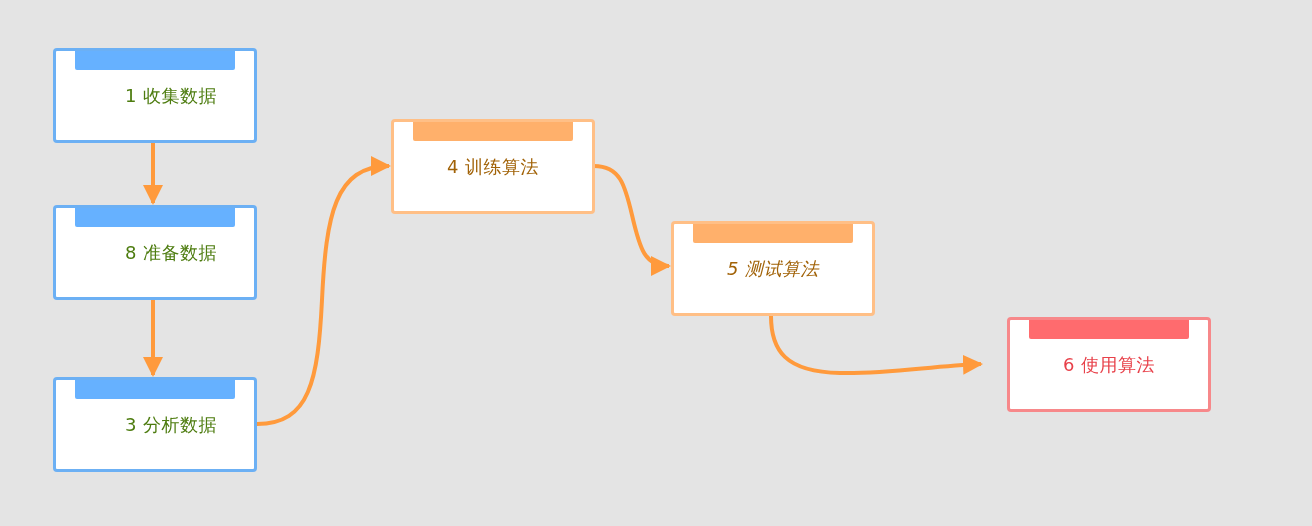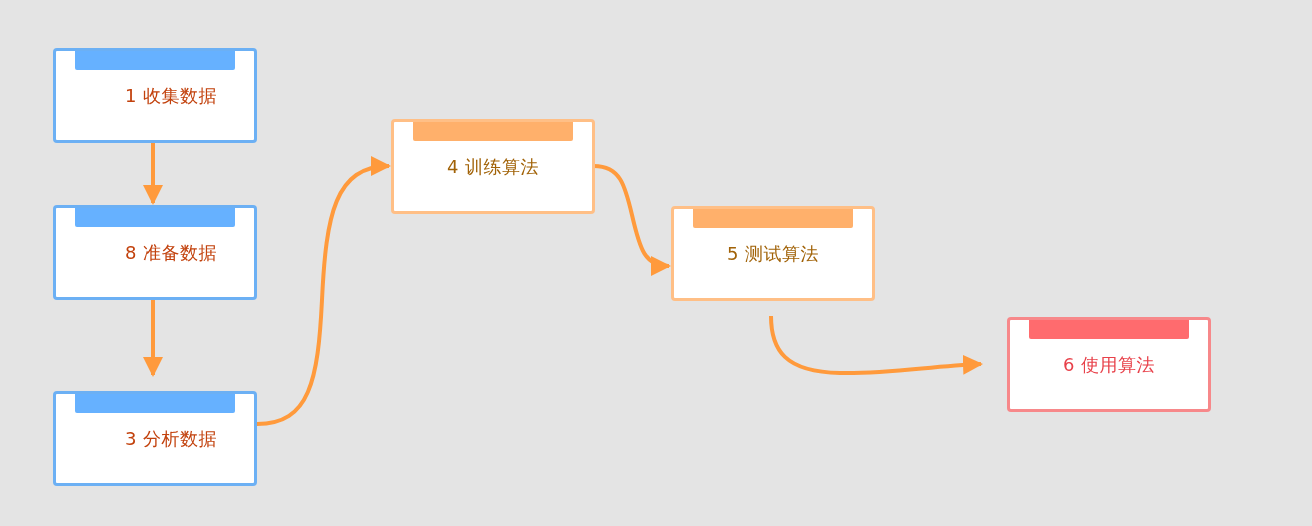--- a/index.html
+++ b/index.html
@@ -28,21 +28,21 @@
   .node .label {
     position: absolute;
     left: 0; right: 0; top: 33px;
     text-align: center;
     font-size: 18px;
     line-height: 24px;
     letter-spacing: 0.5px;
   }
   .blue   { border-color: #6cb0f4; }
   .blue .bar { background: #66b1ff; }
-  .blue .label { color: #c2410c; padding-left: 32px; }
+  .blue .label { color: #4d7c0f; padding-left: 32px; }
   .orange { border-color: #ffbf86; }
   .orange .bar { background: #ffb06b; }
   .orange .label { color: #a16207; }
   .red    { border-color: #f7888a; margin-left: 24px; }
   .red .bar { background: #ff6b6e; }
   .red .label { color: #e8414a; }
 </style>
 </head>
 <body>
 
@@ -62,31 +62,31 @@
 <div class="node blue" style="left:53px; top:48px;">
   <div class="bar"></div>
   <div class="label">1 收集数据</div>
 </div>
 
 <div class="node blue" style="left:53px; top:205px;">
   <div class="bar"></div>
   <div class="label">8 准备数据</div>
 </div>
 
-<div class="node blue" style="left:53px; top:377px;margin-top:14px;">
+<div class="node blue" style="left:53px; top:377px;">
   <div class="bar"></div>
   <div class="label">3 分析数据</div>
 </div>
 
 <div class="node orange" style="left:391px; top:119px;">
   <div class="bar"></div>
   <div class="label">4 训练算法</div>
 </div>
 
-<div class="node orange" style="left:671px; top:206px;">
+<div class="node orange" style="left:671px; top:221px;font-style:italic;">
   <div class="bar"></div>
   <div class="label">5 测试算法</div>
 </div>
 
 <div class="node red" style="left:983px; top:317px;">
   <div class="bar"></div>
   <div class="label">6 使用算法</div>
 </div>
 
 </body></html>

